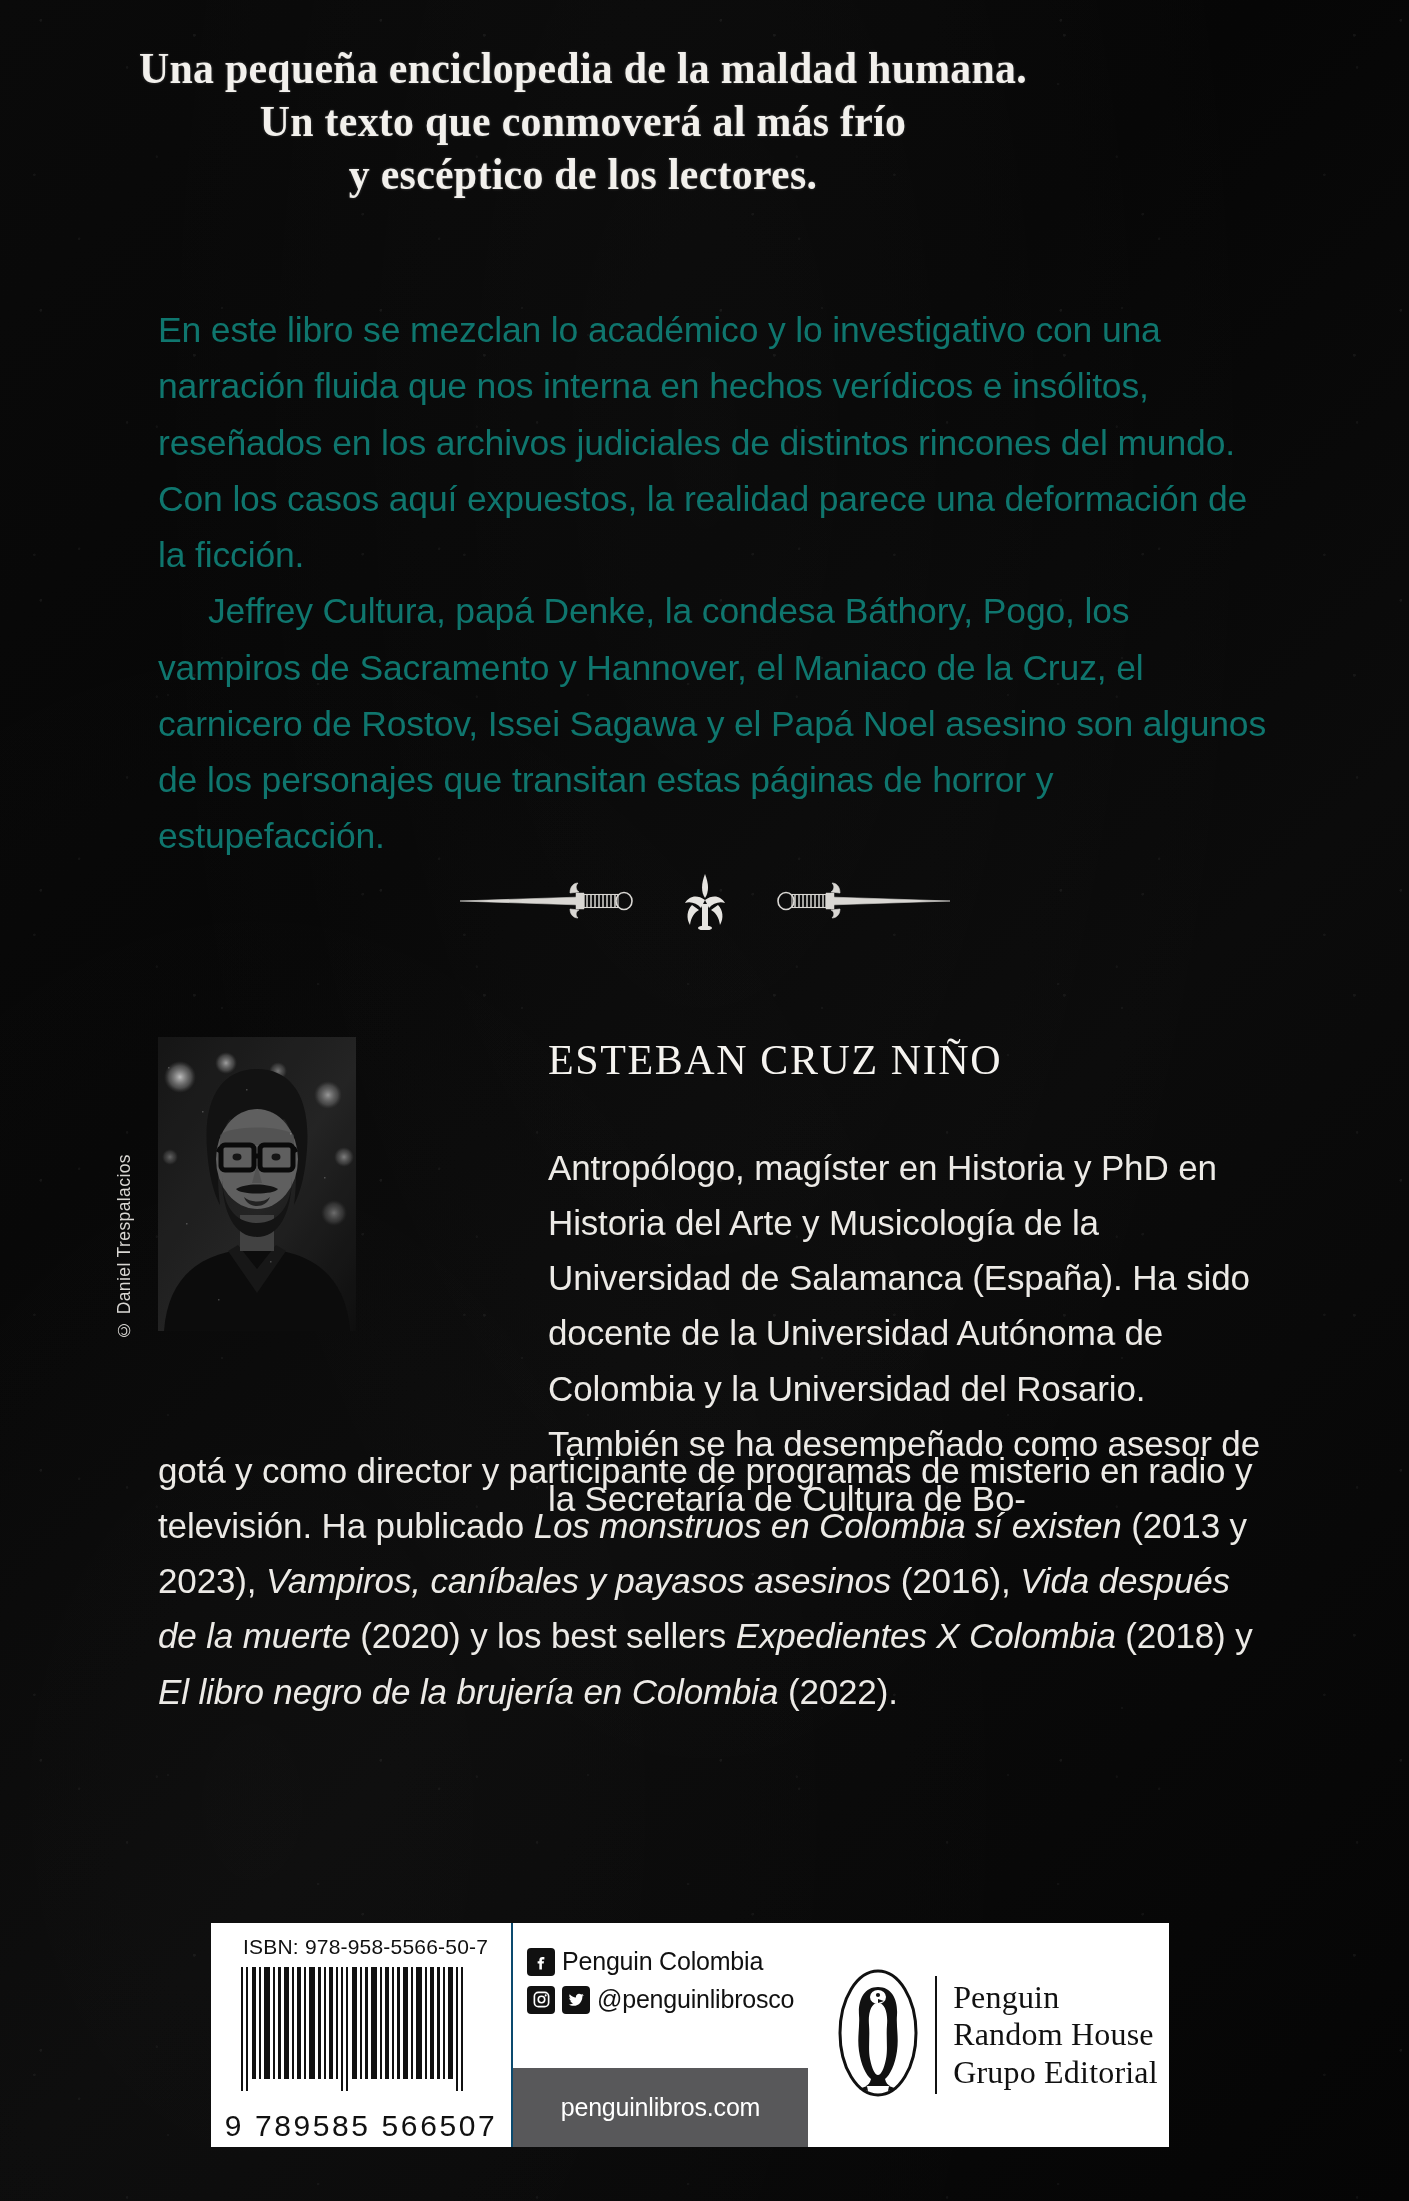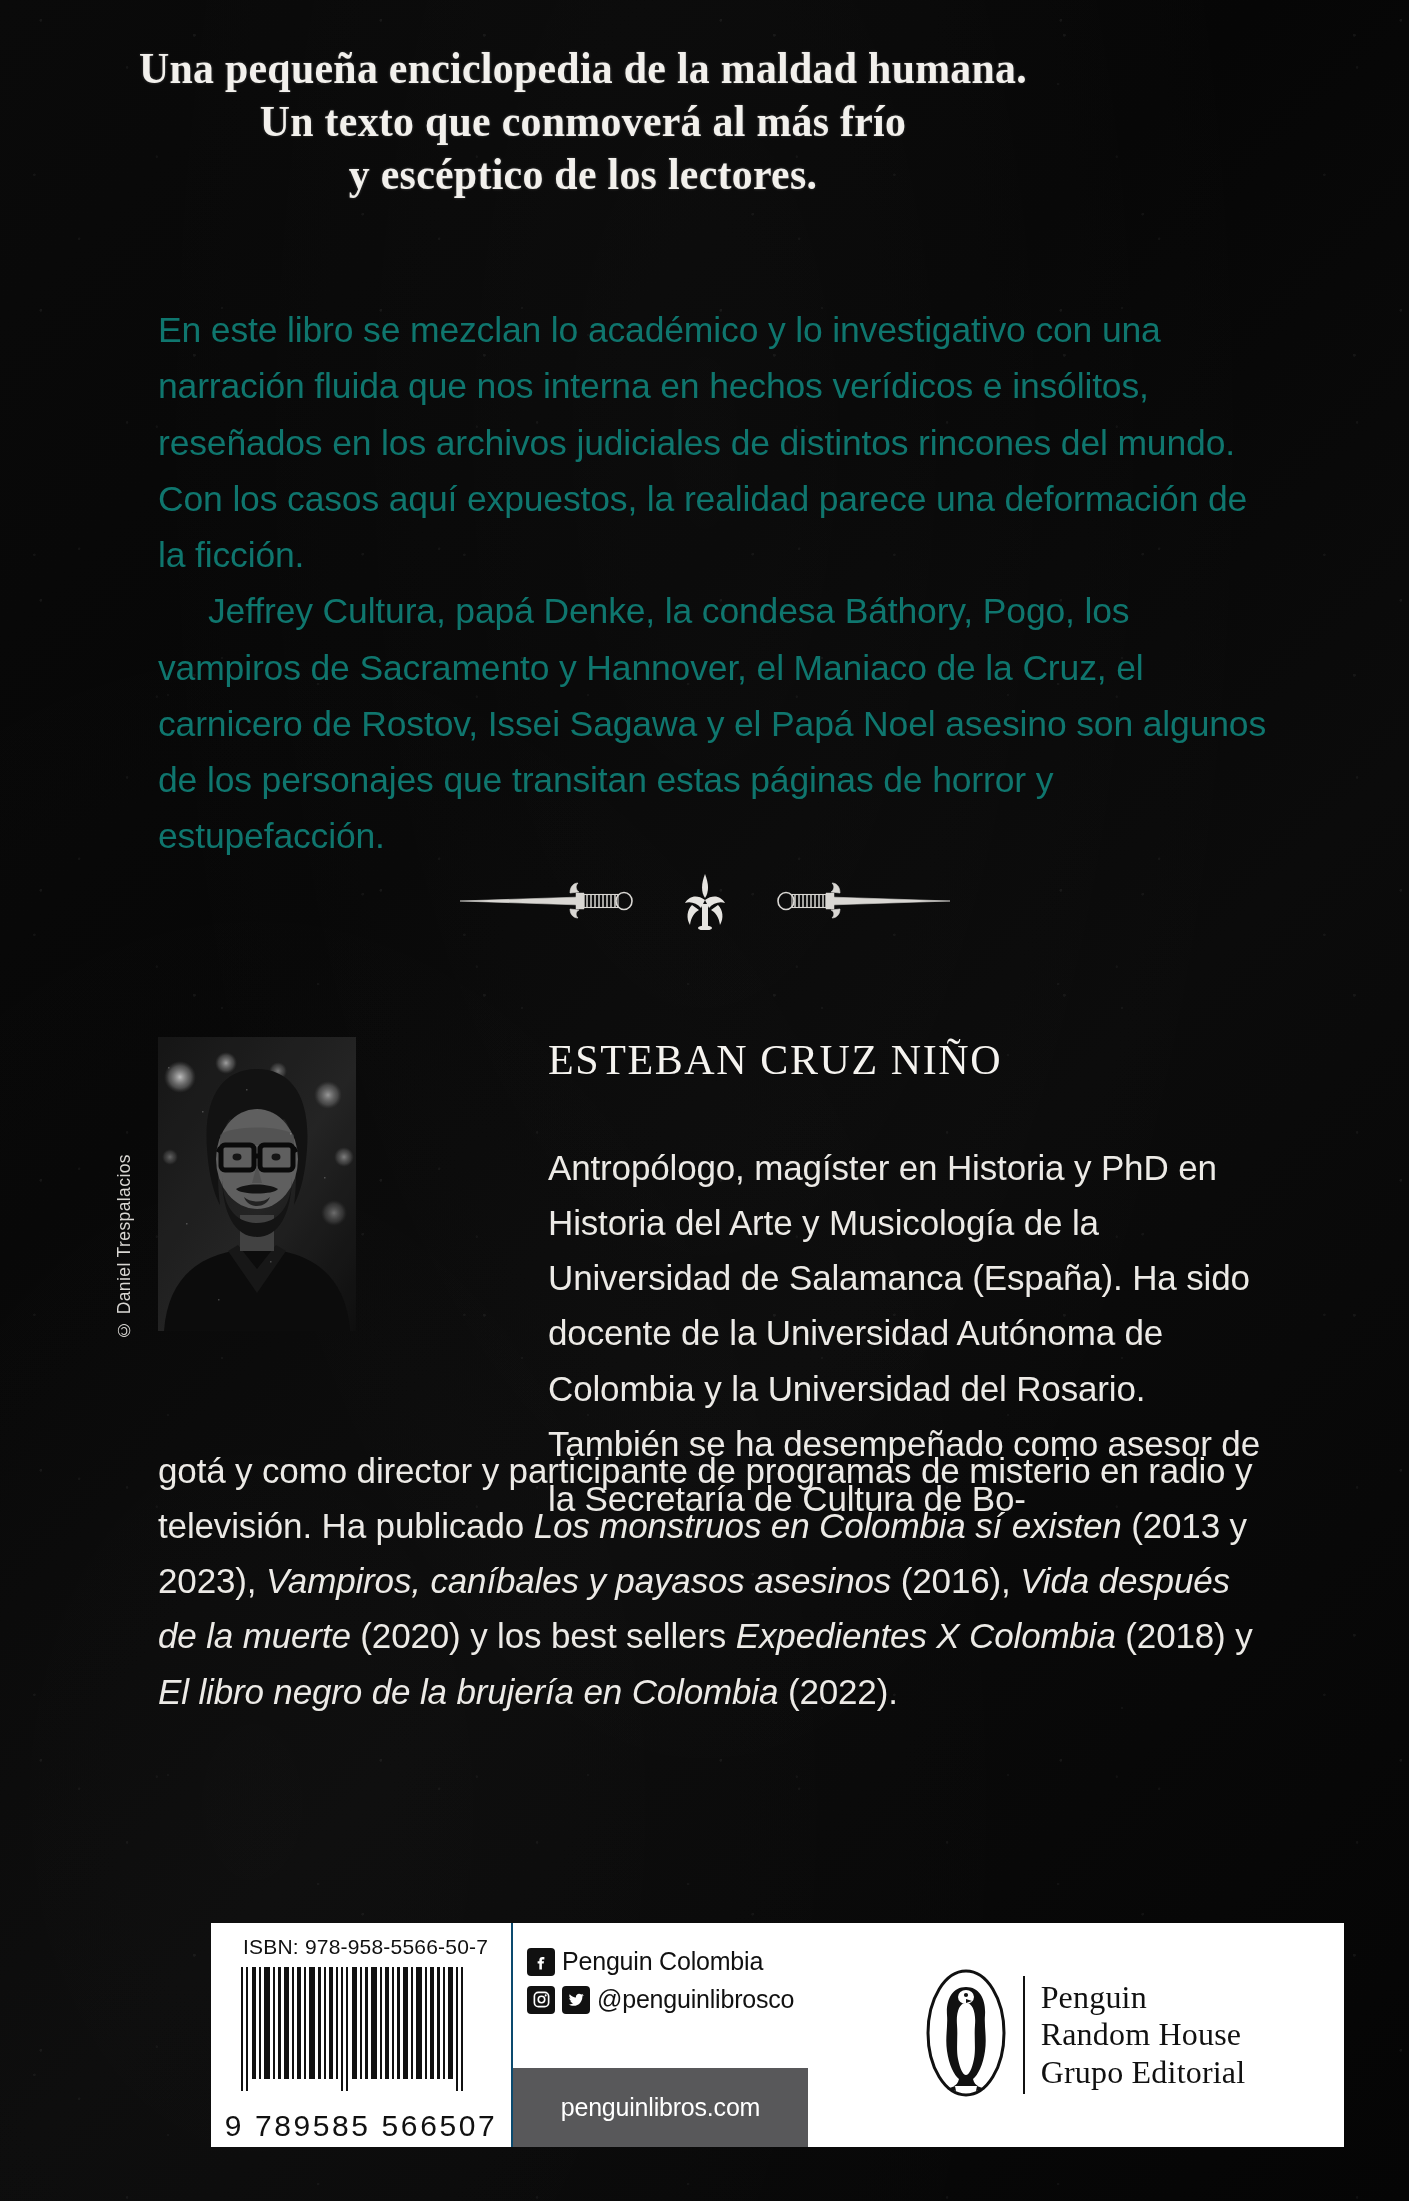--- a/index.html
+++ b/index.html
@@ -147,21 +147,21 @@
     font-weight: 300;
     letter-spacing: -0.15px;
     color: #eceae6;
   }
   #bio em, #bio-wrap em { font-style: italic; }
 
   
   #footer {
     top: 1923px;
     left: 211px;
-    width: 1133px;
+    width: 958px;
     height: 224px;
     display: flex;
     align-items: stretch;
     background: #fff;
     color: #000;
   }
   .footer-panel { position: relative; }
 
   #isbn-panel {
     width: 300px;

